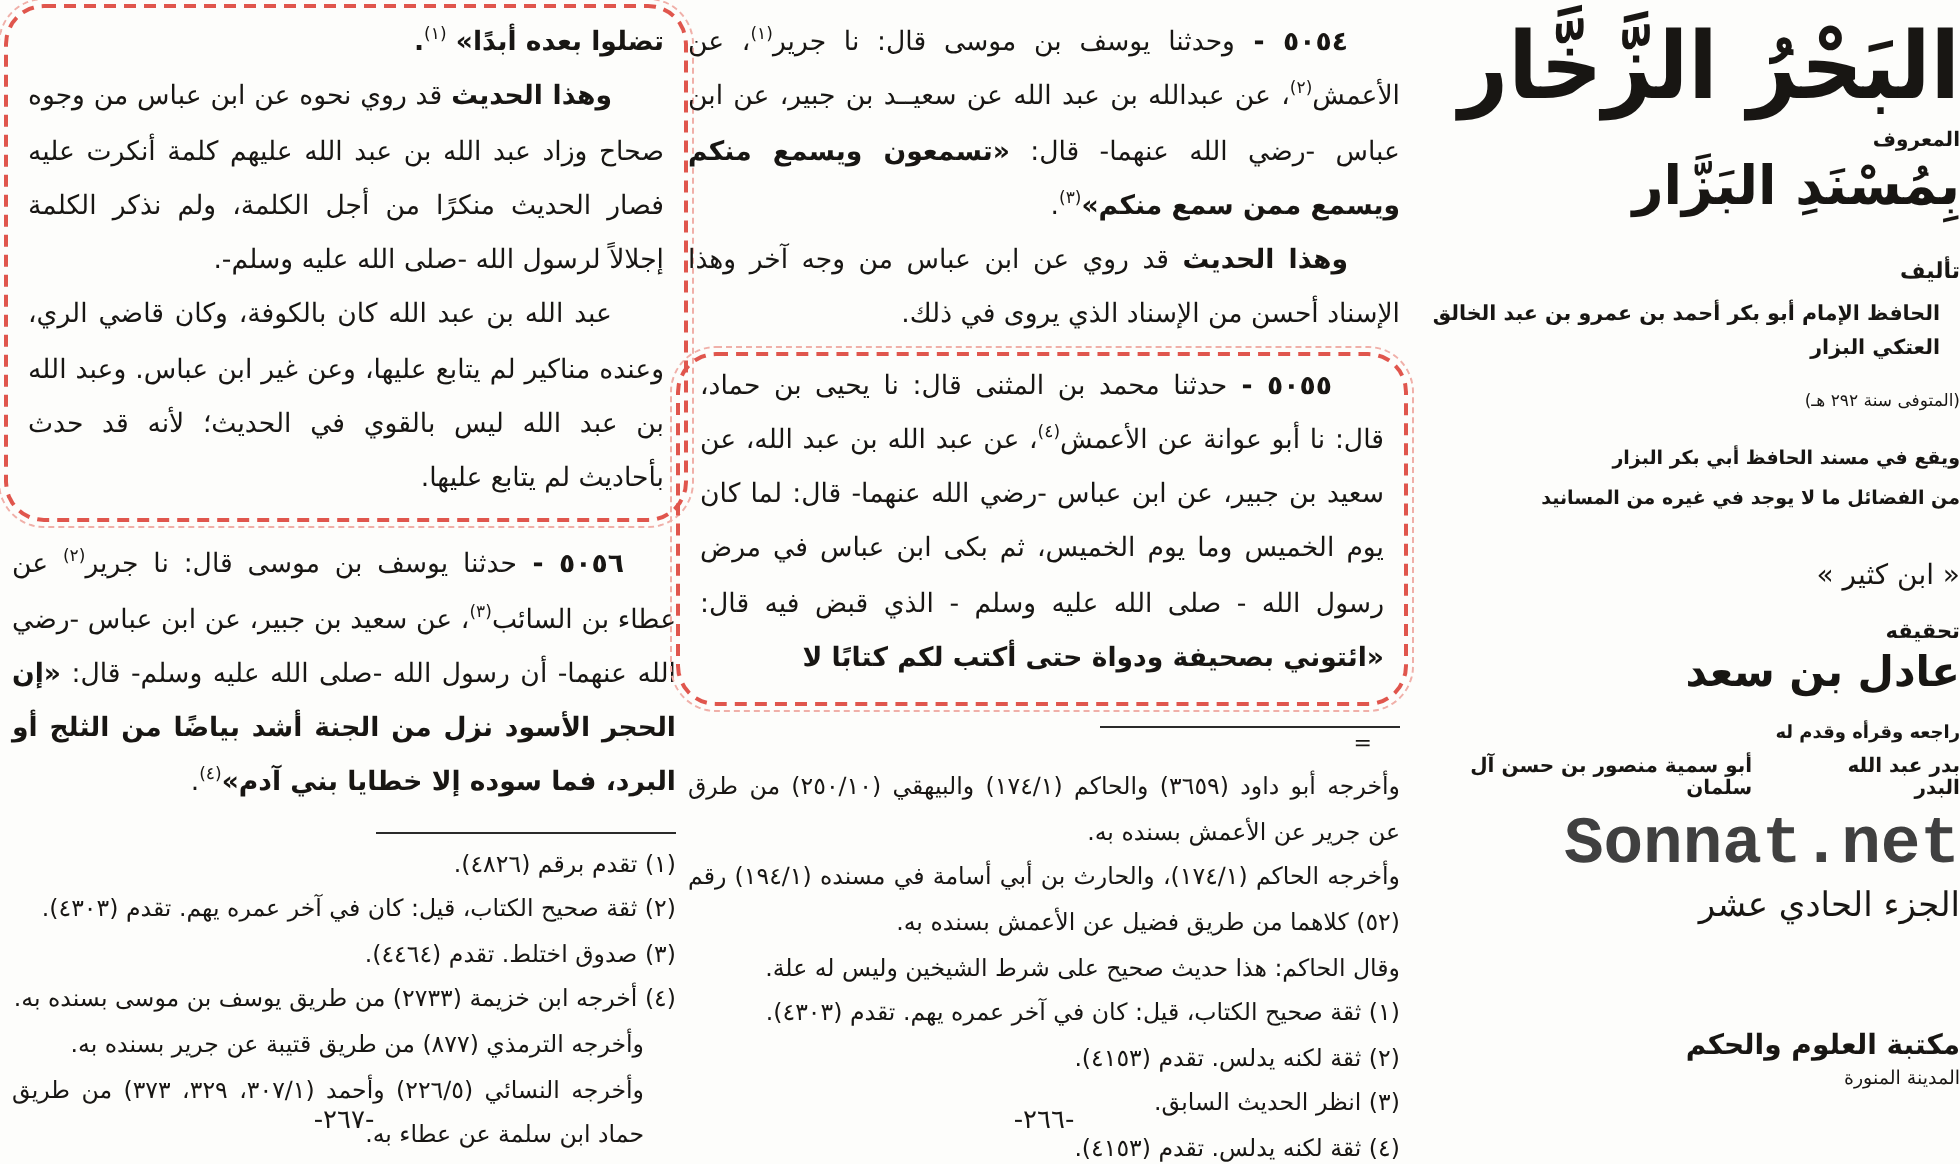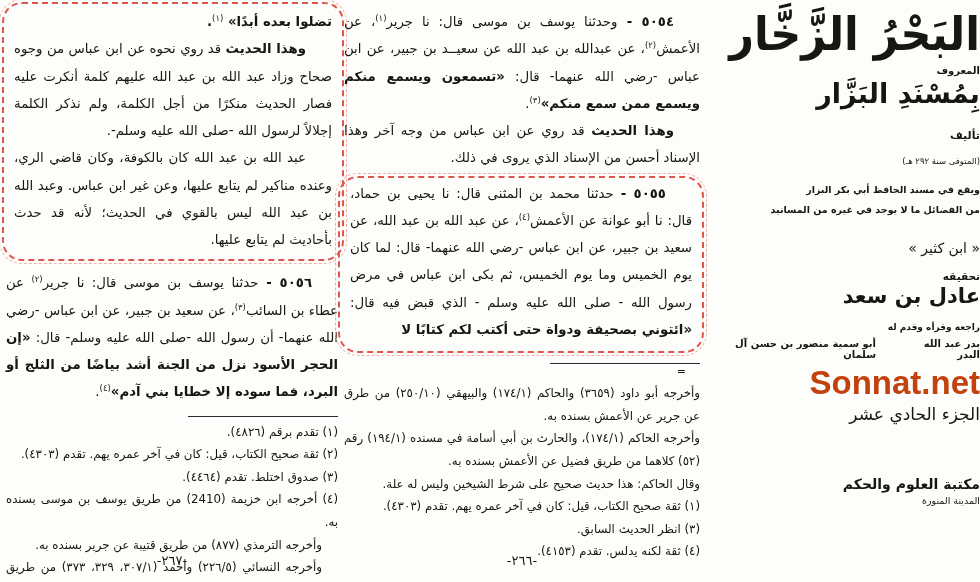--- a/index.html
+++ b/index.html
@@ -67,21 +67,21 @@
         <p class="indent"><span class="bold">وهذا الحديث</span><span> قد روي نحوه عن ابن عباس من وجوه صحاح وزاد عبد الله بن عبد الله عليهم كلمة أنكرت عليه فصار الحديث منكرًا من أجل الكلمة، ولم نذكر الكلمة إجلالاً لرسول الله -صلى الله عليه وسلم-.</span></p>
         <p class="indent"><span>عبد الله بن عبد الله كان بالكوفة، وكان قاضي الري، وعنده مناكير لم يتابع عليها، وعن غير ابن عباس. وعبد الله بن عبد الله ليس بالقوي في الحديث؛ لأنه قد حدث بأحاديث لم يتابع عليها.</span></p>
       </div>
       <p class="indent"><span class="bold">٥٠٥٦ - </span><span>حدثنا يوسف بن موسى قال: نا جرير</span><sup>(٢)</sup><span> عن عطاء بن السائب</span><sup>(٣)</sup><span>، عن سعيد بن جبير، عن ابن عباس -رضي الله عنهما- أن رسول الله -صلى الله عليه وسلم- قال: </span><span class="bold">«إن الحجر الأسود نزل من الجنة أشد بياضًا من الثلج أو البرد، فما سوده إلا خطايا بني آدم»</span><sup>(٤)</sup><span>.</span></p>
     </div>
     <div class="fn-sep"></div>
     <div class="footnotes">
         <div class="fn-line">(١) تقدم برقم (٤٨٢٦).</div>
         <div class="fn-line">(٢) ثقة صحيح الكتاب، قيل: كان في آخر عمره يهم. تقدم (٤٣٠٣).</div>
         <div class="fn-line">(٣) صدوق اختلط. تقدم (٤٤٦٤).</div>
-        <div class="fn-line">(٤) أخرجه ابن خزيمة (2410) من طريق يوسف بن موسى بسنده به.</div>
+        <div class="fn-line">(٤) أخرجه ابن خزيمة (٢٧٣٣) من طريق يوسف بن موسى بسنده به.</div>
         <div class="fn-line fn-indent">وأخرجه الترمذي (٨٧٧) من طريق قتيبة عن جرير بسنده به.</div>
         <div class="fn-line fn-indent">وأخرجه النسائي (٢٢٦/٥) وأحمد (٣٠٧/١، ٣٢٩، ٣٧٣) من طريق حماد ابن سلمة عن عطاء به.</div>
         <div class="fn-line fn-indent">وأخرجه ابن خزيمة (٢٧٣٣) من طريق زياد بن عبد الله عن عطاء به.</div>
       </div>
     <div class="pageno">-٢٦٧-</div>
   </div>
 
   <div class="page-col col-mid">
     <div class="body-text" style="padding-top:8px;">
       <p class="indent"><span class="bold">٥٠٥٤ - </span><span>وحدثنا يوسف بن موسى قال: نا جرير</span><sup>(١)</sup><span>، عن الأعمش</span><sup>(٢)</sup><span>، عن عبدالله بن عبد الله عن سعيــد بن جبير، عن ابن عباس -رضي الله عنهما- قال: </span><span class="bold">«تسمعون ويسمع منكم ويسمع ممن سمع منكم»</span><sup>(٣)</sup><span>.</span></p>
@@ -90,43 +90,45 @@
         <p class="indent"><span class="bold">٥٠٥٥ - </span><span>حدثنا محمد بن المثنى قال: نا يحيى بن حماد، قال: نا أبو عوانة عن الأعمش</span><sup>(٤)</sup><span>، عن عبد الله بن عبد الله، عن سعيد بن جبير، عن ابن عباس -رضي الله عنهما- قال: لما كان يوم الخميس وما يوم الخميس، ثم بكى ابن عباس في مرض رسول الله - صلى الله عليه وسلم - الذي قبض فيه قال: </span><span class="bold">«ائتوني بصحيفة ودواة حتى أكتب لكم كتابًا لا</span></p>
       </div>
     </div>
     <div class="fn-sep"></div>
     <div class="fn-eq">=</div>
     <div class="footnotes">
         <div class="fn-line">وأخرجه أبو داود (٣٦٥٩) والحاكم (١٧٤/١) والبيهقي (٢٥٠/١٠) من طرق عن جرير عن الأعمش بسنده به.</div>
         <div class="fn-line">وأخرجه الحاكم (١٧٤/١)، والحارث بن أبي أسامة في مسنده (١٩٤/١) رقم (٥٢) كلاهما من طريق فضيل عن الأعمش بسنده به.</div>
         <div class="fn-line">وقال الحاكم: هذا حديث صحيح على شرط الشيخين وليس له علة.</div>
         <div class="fn-line">(١) ثقة صحيح الكتاب، قيل: كان في آخر عمره يهم. تقدم (٤٣٠٣).</div>
+        <div class="fn-line">(٢) ثقة لكنه يدلس. تقدم (٤١٥٣).</div>
         <div class="fn-line">(٣) انظر الحديث السابق.</div>
         <div class="fn-line">(٤) ثقة لكنه يدلس. تقدم (٤١٥٣).</div>
       </div>
     <div class="pageno">-٢٦٦-</div>
   </div>
 
   <div class="col-title">
     <div class="t-title">البَحْرُ الزَّخَّار</div>
     <div class="t-knownlbl">المعروف</div>
     <div class="t-known">بِمُسْنَدِ البَزَّار</div>
     <div class="t-authlbl">تأليف</div>
+    <div class="t-author">الحافظ الإمام أبو بكر أحمد بن عمرو بن عبد الخالق العتكي البزار</div>
     <div class="t-death">(المتوفى سنة ٢٩٢ هـ)</div>
     <div class="t-blurb">
       <div>ويقع في مسند الحافظ أبي بكر البزار</div>
       <div>من الفضائل ما لا يوجد في غيره من المسانيد</div>
     </div>
     <div class="t-src">« ابن كثير »</div>
     <div class="t-tahqlbl">تحقيقه</div>
     <div class="t-muhaqqiq">عادل بن سعد</div>
     <div class="t-revlbl">راجعه وقرأه وقدم له</div>
     <div class="t-revrow">
       <span>بدر عبد الله البدر</span>
       <span>أبو سمية منصور بن حسن آل سلمان</span>
     </div>
-    <div class="t-mark" style="color: #c2410c;">Sonnat.net</div>
+    <div class="t-mark" style="color: #404040; font-family: Liberation Mono, monospace;">Sonnat.net</div>
     <div class="t-volume">الجزء الحادي عشر</div>
     <div class="t-pub">مكتبة العلوم والحكم</div>
     <div class="t-city">المدينة المنورة</div>
   </div>
 
 </div>
 
 </body></html>

